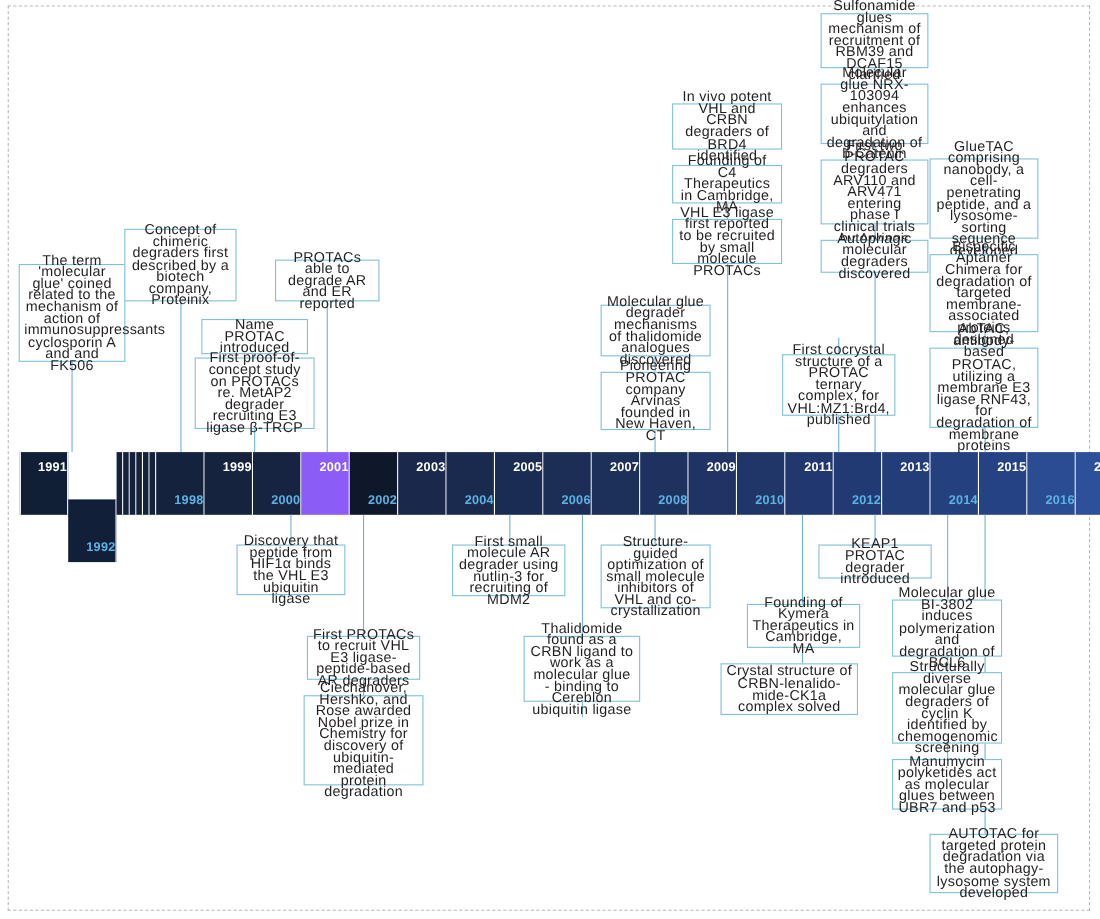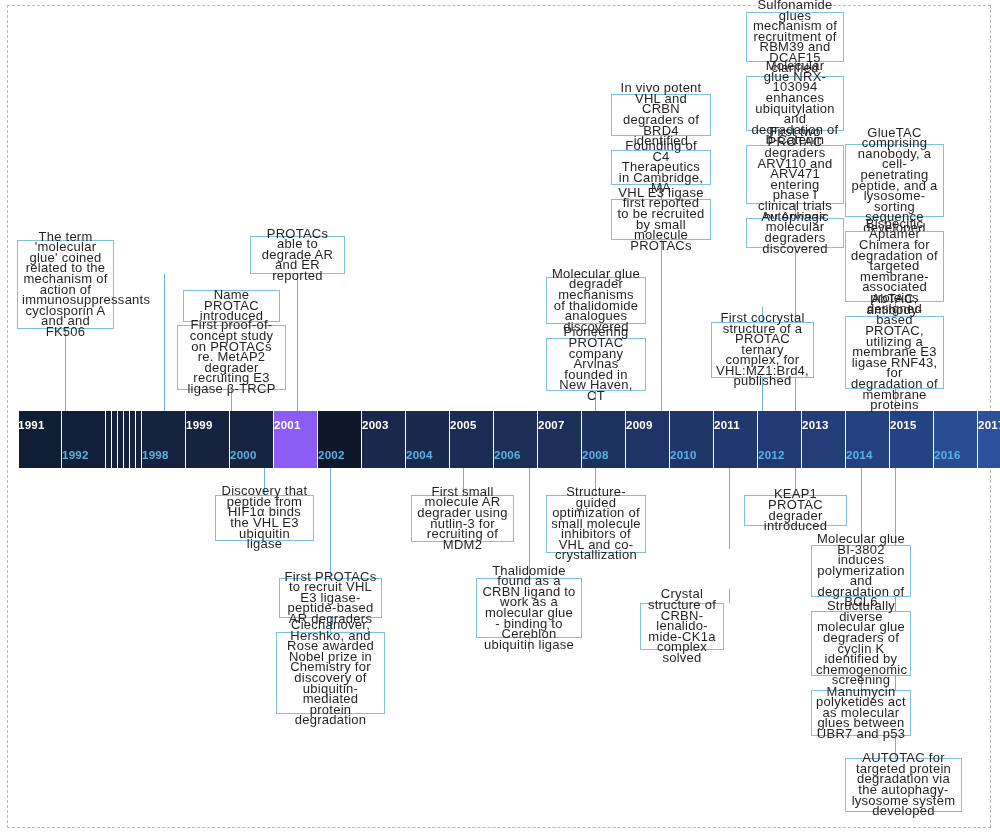--- a/index.html
+++ b/index.html
@@ -22,38 +22,38 @@
        color:#231f20;text-align:center;
        font-size:13px;line-height:10.6px;
        display:flex;align-items:center;justify-content:center;
        padding:3px 4px;letter-spacing:.02em;}
   .box span{display:block;width:100%;}
 
   
   #timeline{position:absolute;left:18px;top:411px;width:918px;height:57px;}
   .cell{position:absolute;top:0;height:57px;box-sizing:border-box;
         border-right:1.6px solid #ffffff;overflow:hidden;}
-  .cell .yr{position:absolute;left:0;right:0;text-align:left;
+  .cell .yr{position:absolute;left:0;right:0;text-align:right;
             font-weight:bold;font-size:11.5px;letter-spacing:.02em;}
   .cell .yr.up{top:8px;color:#ffffff;}
   .cell .yr.dn{bottom:7px;color:#5bb3e4;}
 </style>
 </head>
 <body>
 
 <div id="canvas">
   <div class="frame"></div>
 
   <div id="timeline" style="width: 1224px;">
 
     <div class="cell" style="left:0px;width:44px;background:#101f35;">
       <div class="yr up">1991</div>
     </div>
 
-    <div class="cell" style="left:44px;width:44px;background:#121f38;">
+    <div class="cell" style="left:44px;width:44px;background:#121f38;margin-top:43px;">
       <div class="yr dn">1992</div>
     </div>
 
     <div class="cell" style="left:88px;width:6px;background:#13213a;"></div>
     <div class="cell" style="left:94px;width:6px;background:#13213a;"></div>
     <div class="cell" style="left:100px;width:6px;background:#13213a;"></div>
     <div class="cell" style="left:106px;width:6px;background:#14223c;"></div>
     <div class="cell" style="left:112px;width:6px;background:#14223c;"></div>
     <div class="cell" style="left:118px;width:6px;background:#14223c;"></div>
 
@@ -172,20 +172,23 @@
   <div class="ln v" style="left:795px;top:468px;height:27px;"></div>
   <div class="ln v" style="left:861px;top:468px;height:77px;"></div>
   <div class="ln v" style="left:861px;top:597px;height:14px;"></div>
   <div class="ln v" style="left:861px;top:676px;height:14px;"></div>
   <div class="ln v" style="left:895px;top:468px;height:290px;"></div>
 
   <div class="box" style="left:17px;top:240px;width:97px;height:89px;">
     <span>The term 'molecular glue' coined related to the mechanism of action of immunosuppressants cyclosporin A and and FK506</span>
   </div>
 
+  <div class="box" style="left:113px;top:208px;width:102px;height:66px;">
+    <span>Concept of chimeric degraders first described by a biotech company, Proteinix</span>
+  </div>
 
   <div class="box" style="left:183px;top:290px;width:97px;height:32px;">
     <span>Name PROTAC introduced</span>
   </div>
 
   <div class="box" style="left:177px;top:325px;width:109px;height:65px;">
     <span>First proof-of-concept study on PROTACs re. MetAP2 degrader recruiting E3 ligase β-TRCP</span>
   </div>
 
   <div class="box" style="left:250px;top:236px;width:95px;height:38px;">
@@ -263,22 +266,25 @@
 
   <div class="box" style="left:476px;top:578px;width:106px;height:60px;">
     <span>Thalidomide found as a CRBN ligand to work as a molecular glue - binding to Cereblon ubiquitin ligase</span>
   </div>
 
 
   <div class="box" style="left:546px;top:495px;width:100px;height:58px;">
     <span>Structure-guided optimization of small molecule inhibitors of VHL  and co-crystallization</span>
   </div>
 
-
-  <div class="box" style="left:640px;top:603px;width:84px;height:47px;align-items:center;">
+  <div class="box" style="left:679px;top:549px;width:103px;height:40px;">
+    <span>Founding of Kymera Therapeutics in Cambridge, MA</span>
+  </div>
+
+  <div class="box" style="left:655px;top:603px;width:125px;height:47px;align-items:center;">
     <span>Crystal structure of CRBN-lenalido-mide-CK1a complex solved</span>
   </div>
 
   <div class="box" style="left:744px;top:495px;width:103px;height:31px;">
     <span>KEAP1 PROTAC degrader introduced</span>
   </div>
 
   <div class="box" style="left:811px;top:545px;width:100px;height:52px;">
     <span>Molecular glue BI-3802 induces polymerization and degradation of BCL6</span>
   </div>

